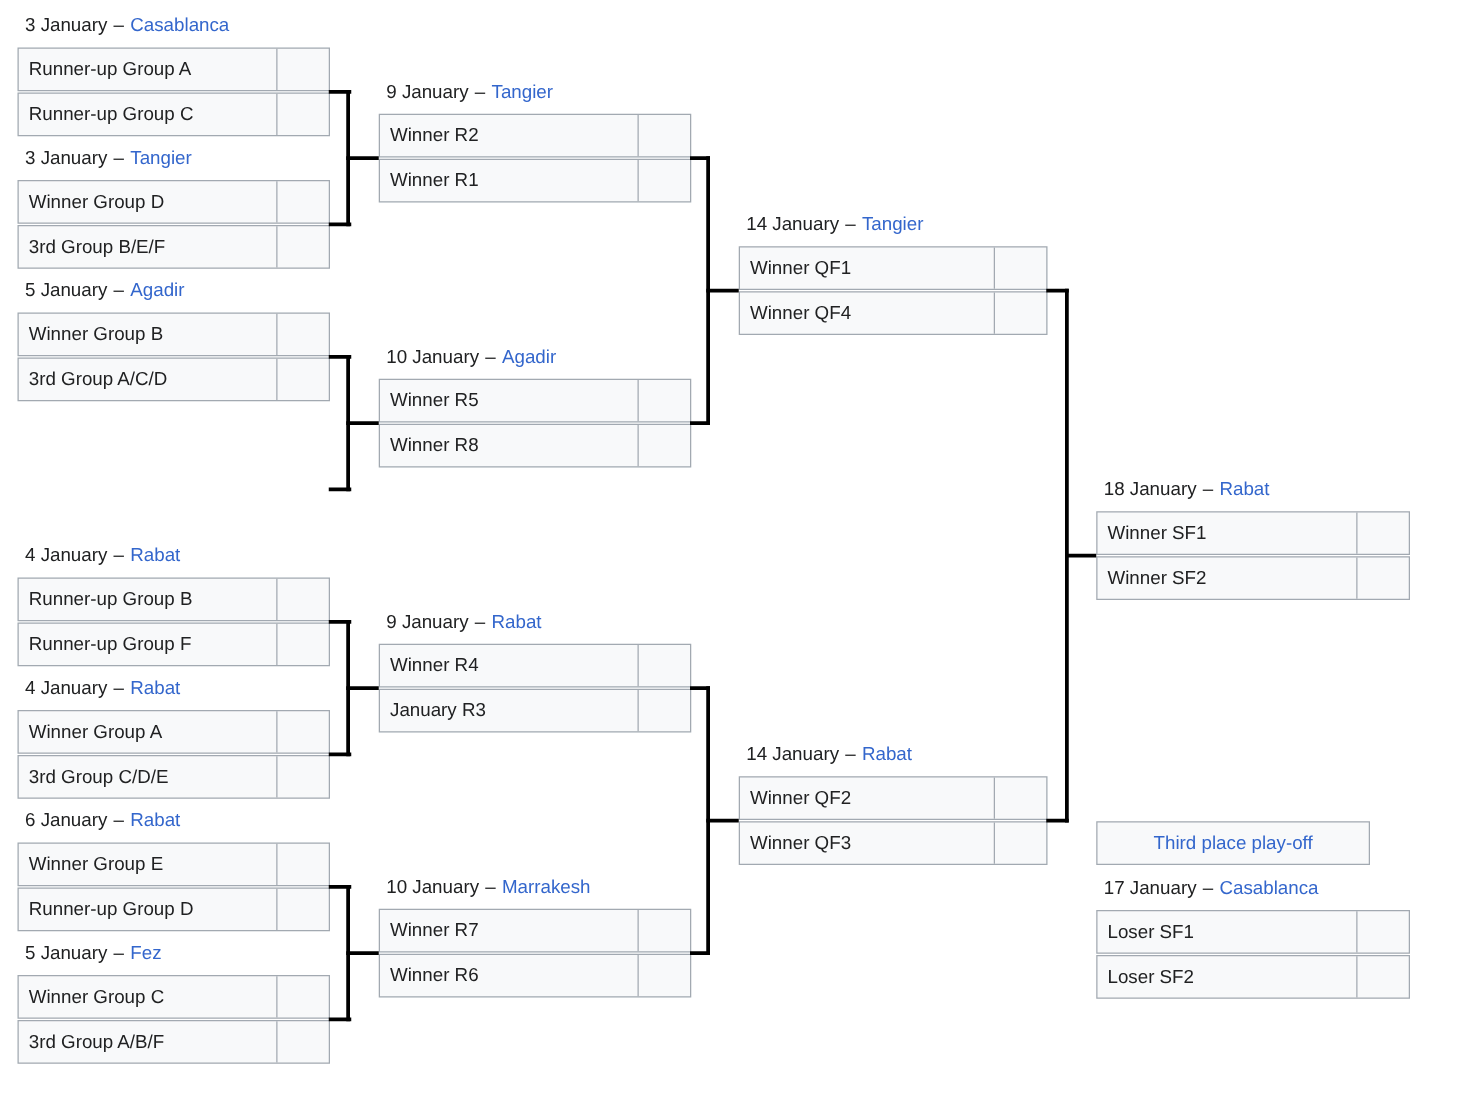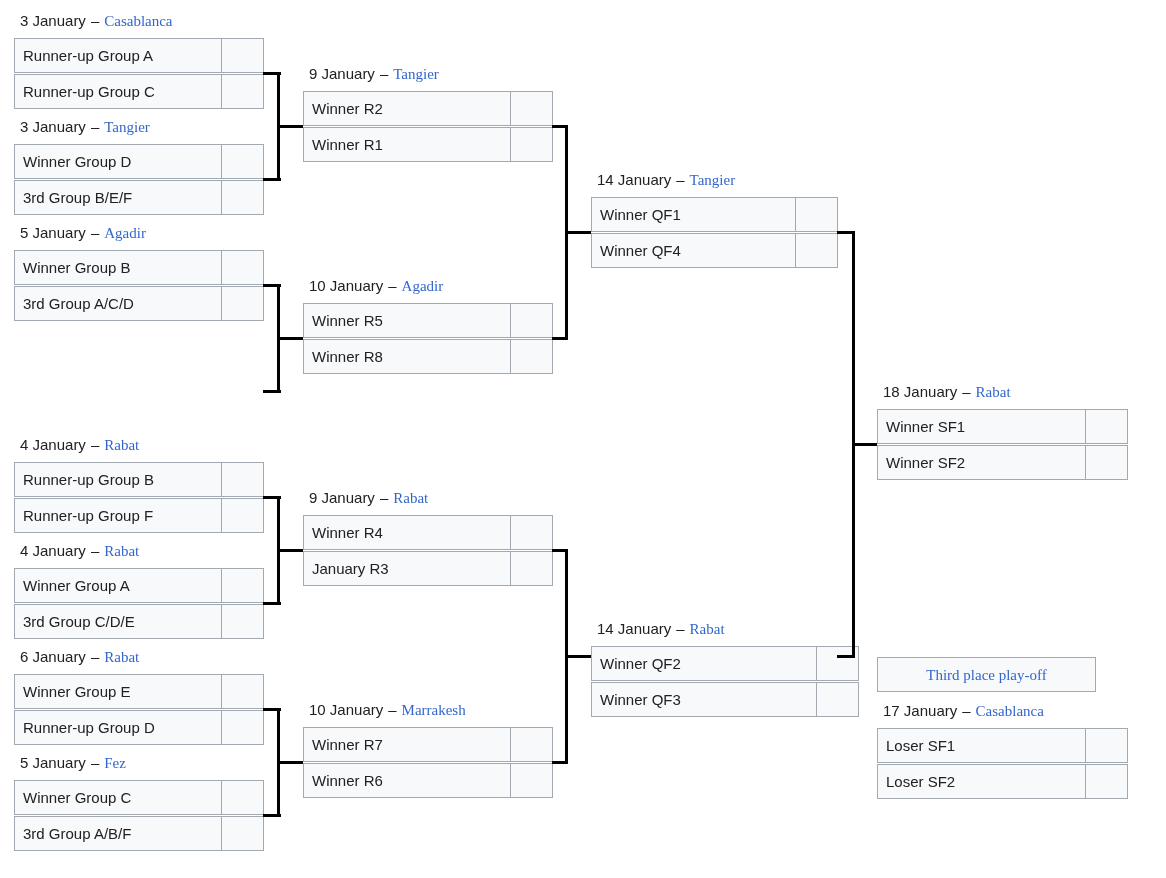--- a/index.html
+++ b/index.html
@@ -33,21 +33,20 @@
     margin-bottom: 6px;
     padding-left: 6px;
     white-space: nowrap;
     color: var(--text);
   }
   .match-label .sep { margin: 0 5px; }
   .venue {
     color: var(--link);
     text-decoration: none;
     cursor: pointer;
-    font-family: Liberation Serif, serif;
   }
   .team-row {
     display: flex;
     height: 35px;
     box-sizing: border-box;
     border: 1px solid var(--border);
     background: var(--cell_bg);
   }
   .team-row + .team-row { margin-top: 1px; }
   .team-name {
@@ -227,21 +226,21 @@
     <div class="team-row">
       <div class="team-name">Winner QF1</div>
       <div class="team-score"></div>
     </div>
     <div class="team-row">
       <div class="team-name">Winner QF4</div>
       <div class="team-score"></div>
     </div>
   </div>
 
-  <div class="match" style="left:591px;top:618px;width:268px">
+  <div class="match" style="left:591px;top:593px;width:247px">
     <div class="match-label"><span>14 January</span><span class="sep">–</span><a class="venue">Rabat</a></div>
     <div class="team-row">
       <div class="team-name">Winner QF2</div>
       <div class="team-score"></div>
     </div>
     <div class="team-row">
       <div class="team-name">Winner QF3</div>
       <div class="team-score"></div>
     </div>
   </div>

